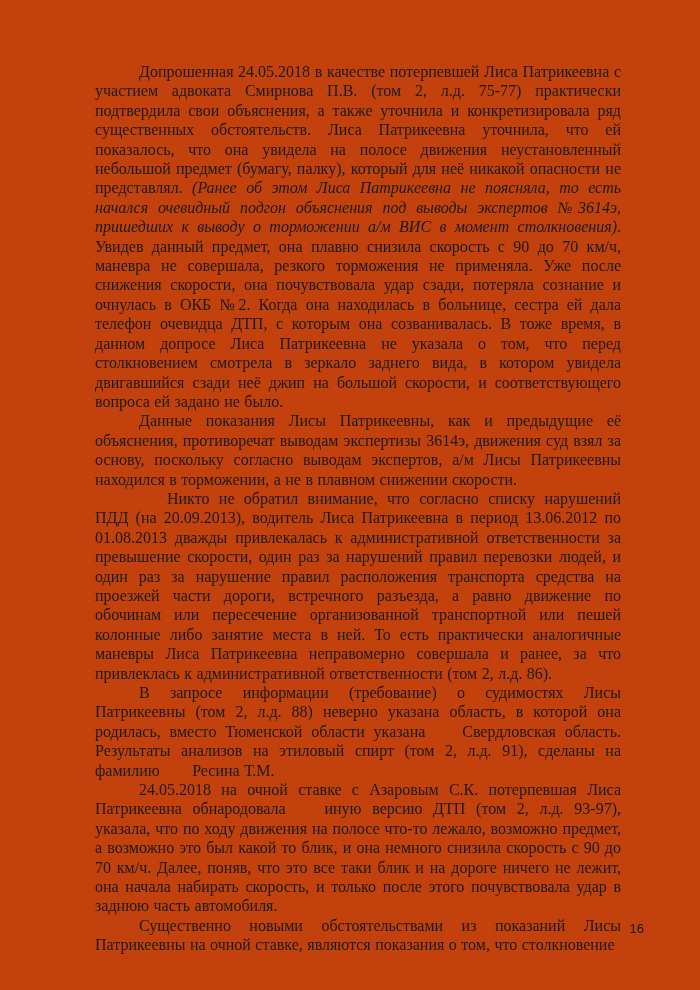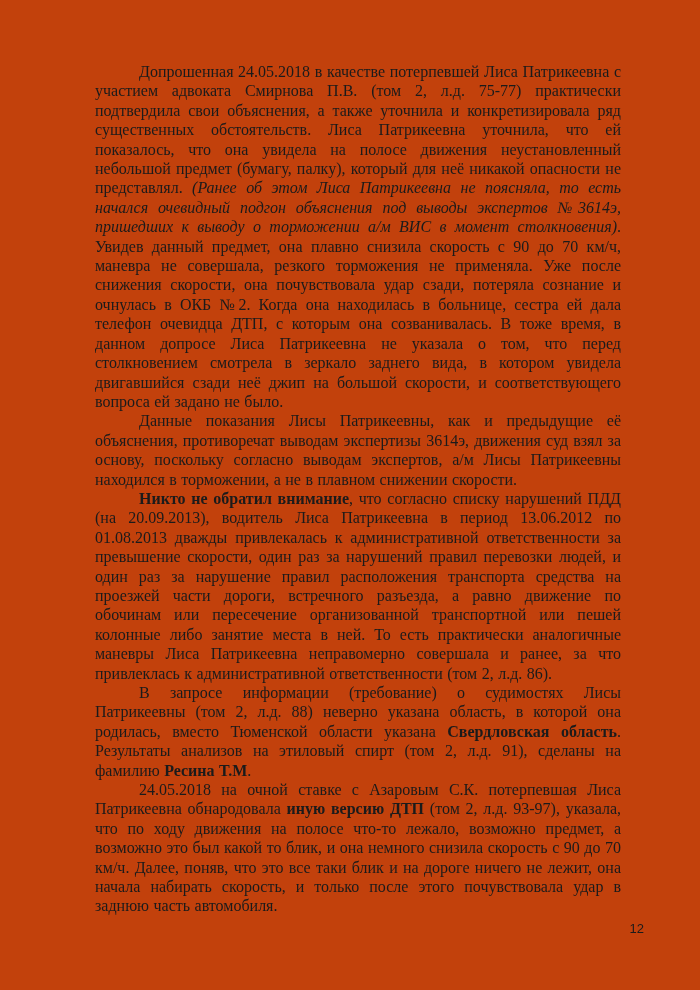--- a/index.html
+++ b/index.html
@@ -26,36 +26,37 @@
     text-align: justify;
     text-align-last: left;
     word-spacing: 0.5px;
   }
   .para {
     margin: 0;
     padding: 0;
     text-indent: 44px;
   }
   .run-normal { font-weight: normal; font-style: normal; }
-  .run-bold   { font-weight: bold;   font-style: normal; }
+  .run-bold   { font-weight: normal;   font-style: normal; margin-left: 28px; }
   .run-italic { font-weight: normal; font-style: italic; }
   .page-number {
     position: absolute;
     right: 56px;
     bottom: 54px;
     font-family: "Liberation Sans", sans-serif;
     font-size: 13px;
     color: #1b1b1b;
   }
 </style>
 </head>
 <body>
 
 <div class="page">
   <div class="doc-body">
       <p class="para"><span class="run-normal">Допрошенная 24.05.2018 в качестве потерпевшей Лиса Патрикеевна с участием адвоката Смирнова П.В. (том 2, л.д. 75-77) практически подтвердила свои объяснения, а также уточнила и конкретизировала ряд существенных обстоятельств. Лиса Патрикеевна уточнила, что ей показалось, что она увидела на полосе движения неустановленный небольшой предмет (бумагу, палку), который для неё никакой опасности не представлял. </span><span class="run-italic">(Ранее об этом Лиса Патрикеевна не поясняла, то есть начался очевидный подгон объяснения под выводы экспертов №3614э, пришедших к выводу о торможении а/м ВИС в момент столкновения)</span><span class="run-normal">. Увидев данный предмет, она плавно снизила скорость с 90 до 70 км/ч, маневра не совершала, резкого торможения не применяла. Уже после снижения скорости, она почувствовала удар сзади, потеряла сознание и очнулась в ОКБ №2. Когда она находилась в больнице, сестра ей дала телефон очевидца ДТП, с которым она созванивалась. В тоже время, в данном допросе Лиса Патрикеевна не указала о том, что перед столкновением смотрела в зеркало заднего вида, в котором увидела двигавшийся сзади неё джип на большой скорости, и соответствующего вопроса ей задано не было.</span></p>
       <p class="para"><span class="run-normal">Данные показания Лисы Патрикеевны, как и предыдущие её объяснения, противоречат выводам экспертизы 3614э, движения суд взял за основу, поскольку согласно выводам экспертов, а/м Лисы Патрикеевны находился в торможении, а не в плавном снижении скорости.</span></p>
       <p class="para"><span class="run-bold">Никто не обратил внимание</span><span class="run-normal">, что согласно списку нарушений ПДД (на 20.09.2013), водитель Лиса Патрикеевна в период 13.06.2012 по 01.08.2013 дважды привлекалась к административной ответственности за превышение скорости, один раз за нарушений правил перевозки людей, и один раз за нарушение правил расположения транспорта средства на проезжей части дороги, встречного разъезда, а равно движение по обочинам или пересечение организованной транспортной или пешей колонные либо занятие места в ней. То есть практически аналогичные маневры Лиса Патрикеевна неправомерно совершала и ранее, за что привлеклась к административной ответственности (том 2, л.д. 86).</span></p>
       <p class="para"><span class="run-normal">В запросе информации (требование) о судимостях Лисы Патрикеевны (том 2, л.д. 88) неверно указана область, в которой она родилась, вместо Тюменской области указана </span><span class="run-bold">Свердловская область</span><span class="run-normal">. Результаты анализов на этиловый спирт (том 2, л.д. 91), сделаны на фамилию </span><span class="run-bold">Ресина Т.М</span><span class="run-normal">.</span></p>
       <p class="para"><span class="run-normal">24.05.2018 на очной ставке с Азаровым С.К. потерпевшая Лиса Патрикеевна обнародовала </span><span class="run-bold">иную версию ДТП</span><span class="run-normal"> (том 2, л.д. 93-97), указала, что по ходу движения на полосе что-то лежало, возможно предмет, а возможно это был какой то блик, и она немного снизила скорость с 90 до 70 км/ч. Далее, поняв, что это все таки блик и на дороге ничего не лежит, она начала набирать скорость, и только после этого почувствовала удар в заднюю часть автомобиля.</span></p>
+      <p class="para"><span class="run-normal">Существенно новыми обстоятельствами из показаний Лисы Патрикеевны на очной ставке, являются показания о том, что столкновение</span></p>
     </div>
-  <div class="page-number">12</div>
+  <div class="page-number">16</div>
 </div>
 
 </body></html>

